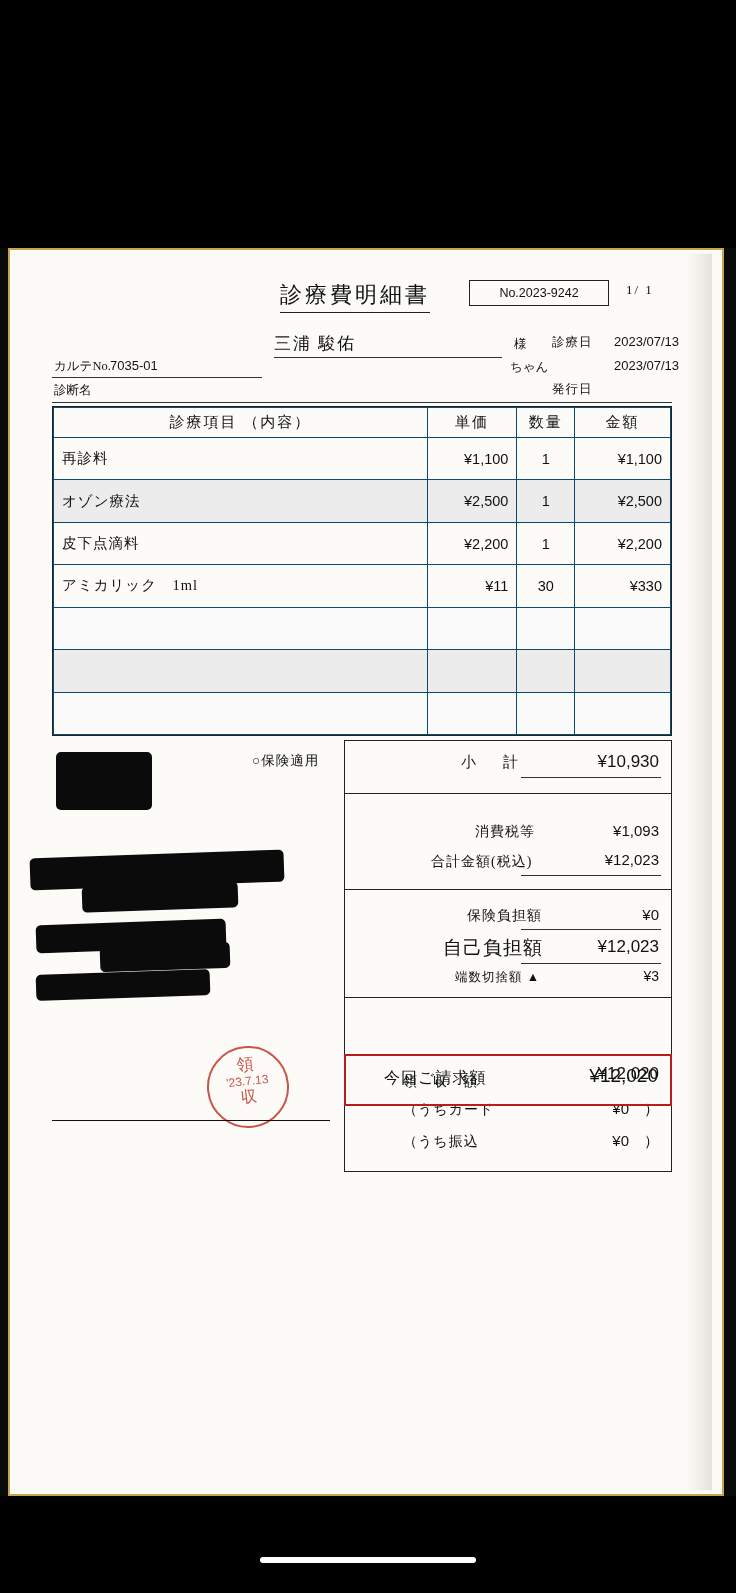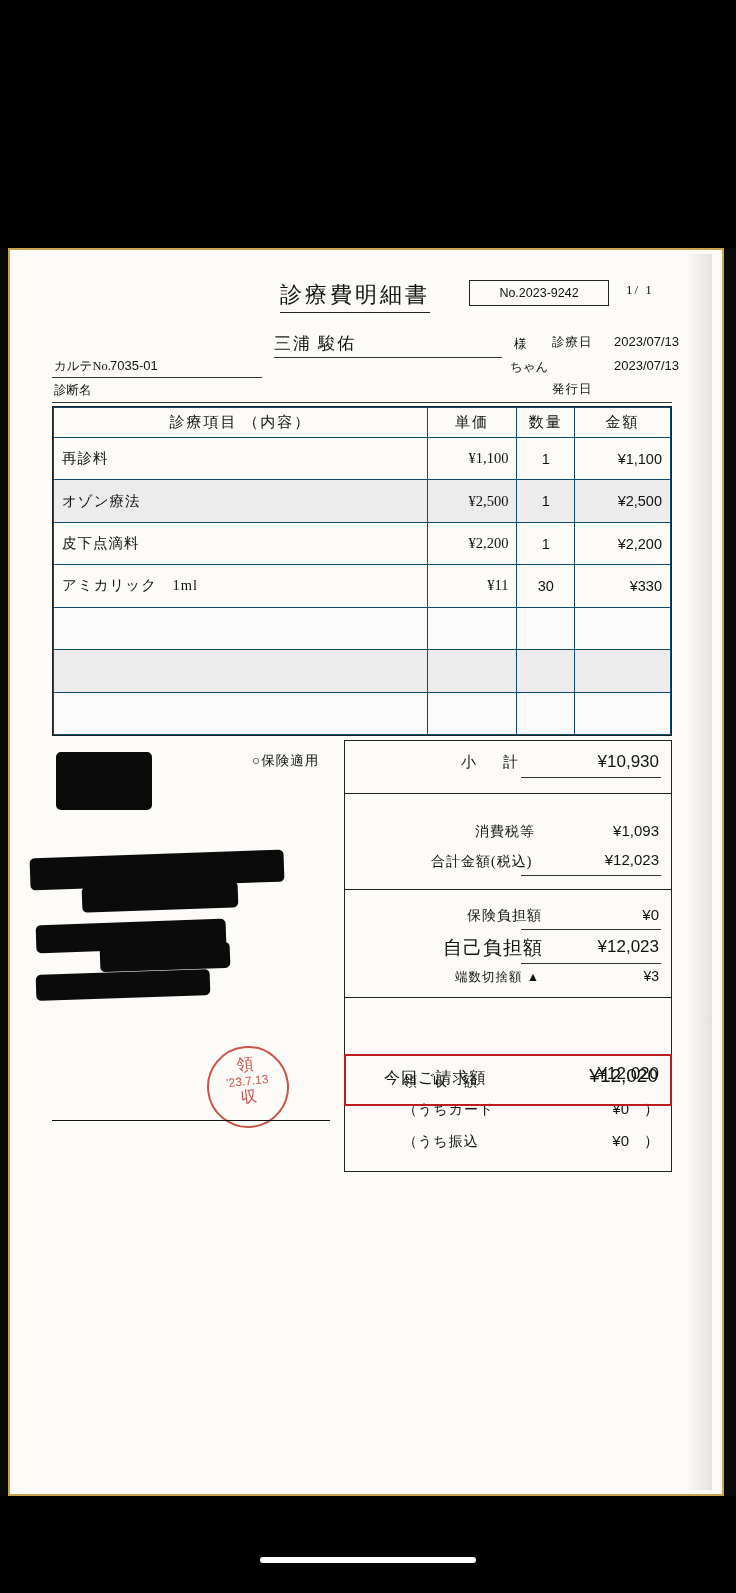--- a/index.html
+++ b/index.html
@@ -107,21 +107,21 @@
   #items-table table { width: 100%; height: 100%; border-collapse: collapse; }
   #items-table th, #items-table td {
     border: 1px solid #0c4a6e;
     font-size: 14.5px;
     font-weight: normal;
     padding: 0 8px;
   }
   #items-table thead th { height: 30px; text-align: center; font-size: 15px; letter-spacing: 2px; }
   #items-table tbody td { height: 37px; }
   .col-name { width: 376px; text-align: left; letter-spacing: 1px; }
-  .col-price { width: 90px; text-align: right; font-family:Liberation Serif, serif; font-size:14px;}
+  .col-price { width: 90px; text-align: right; font-family:Liberation Sans, sans-serif; font-size:14px;}
   .col-qty   { width: 58px; text-align: center; font-family:"Liberation Sans",sans-serif; font-size:13.5px;}
   .col-amt   { width: 96px; text-align: right; font-family:"Liberation Sans",sans-serif; font-size:14px;}
   tr.alt td { background: #ececec; margin-top: 39px; }
   tr.empty td { background: #fafafa; }
   tr.empty.alt td { background: #ececec; }
 
   
   #insurance {
     position: absolute; left: 230px; top: 498px;
     font-size: 13.5px; letter-spacing: 1px;

